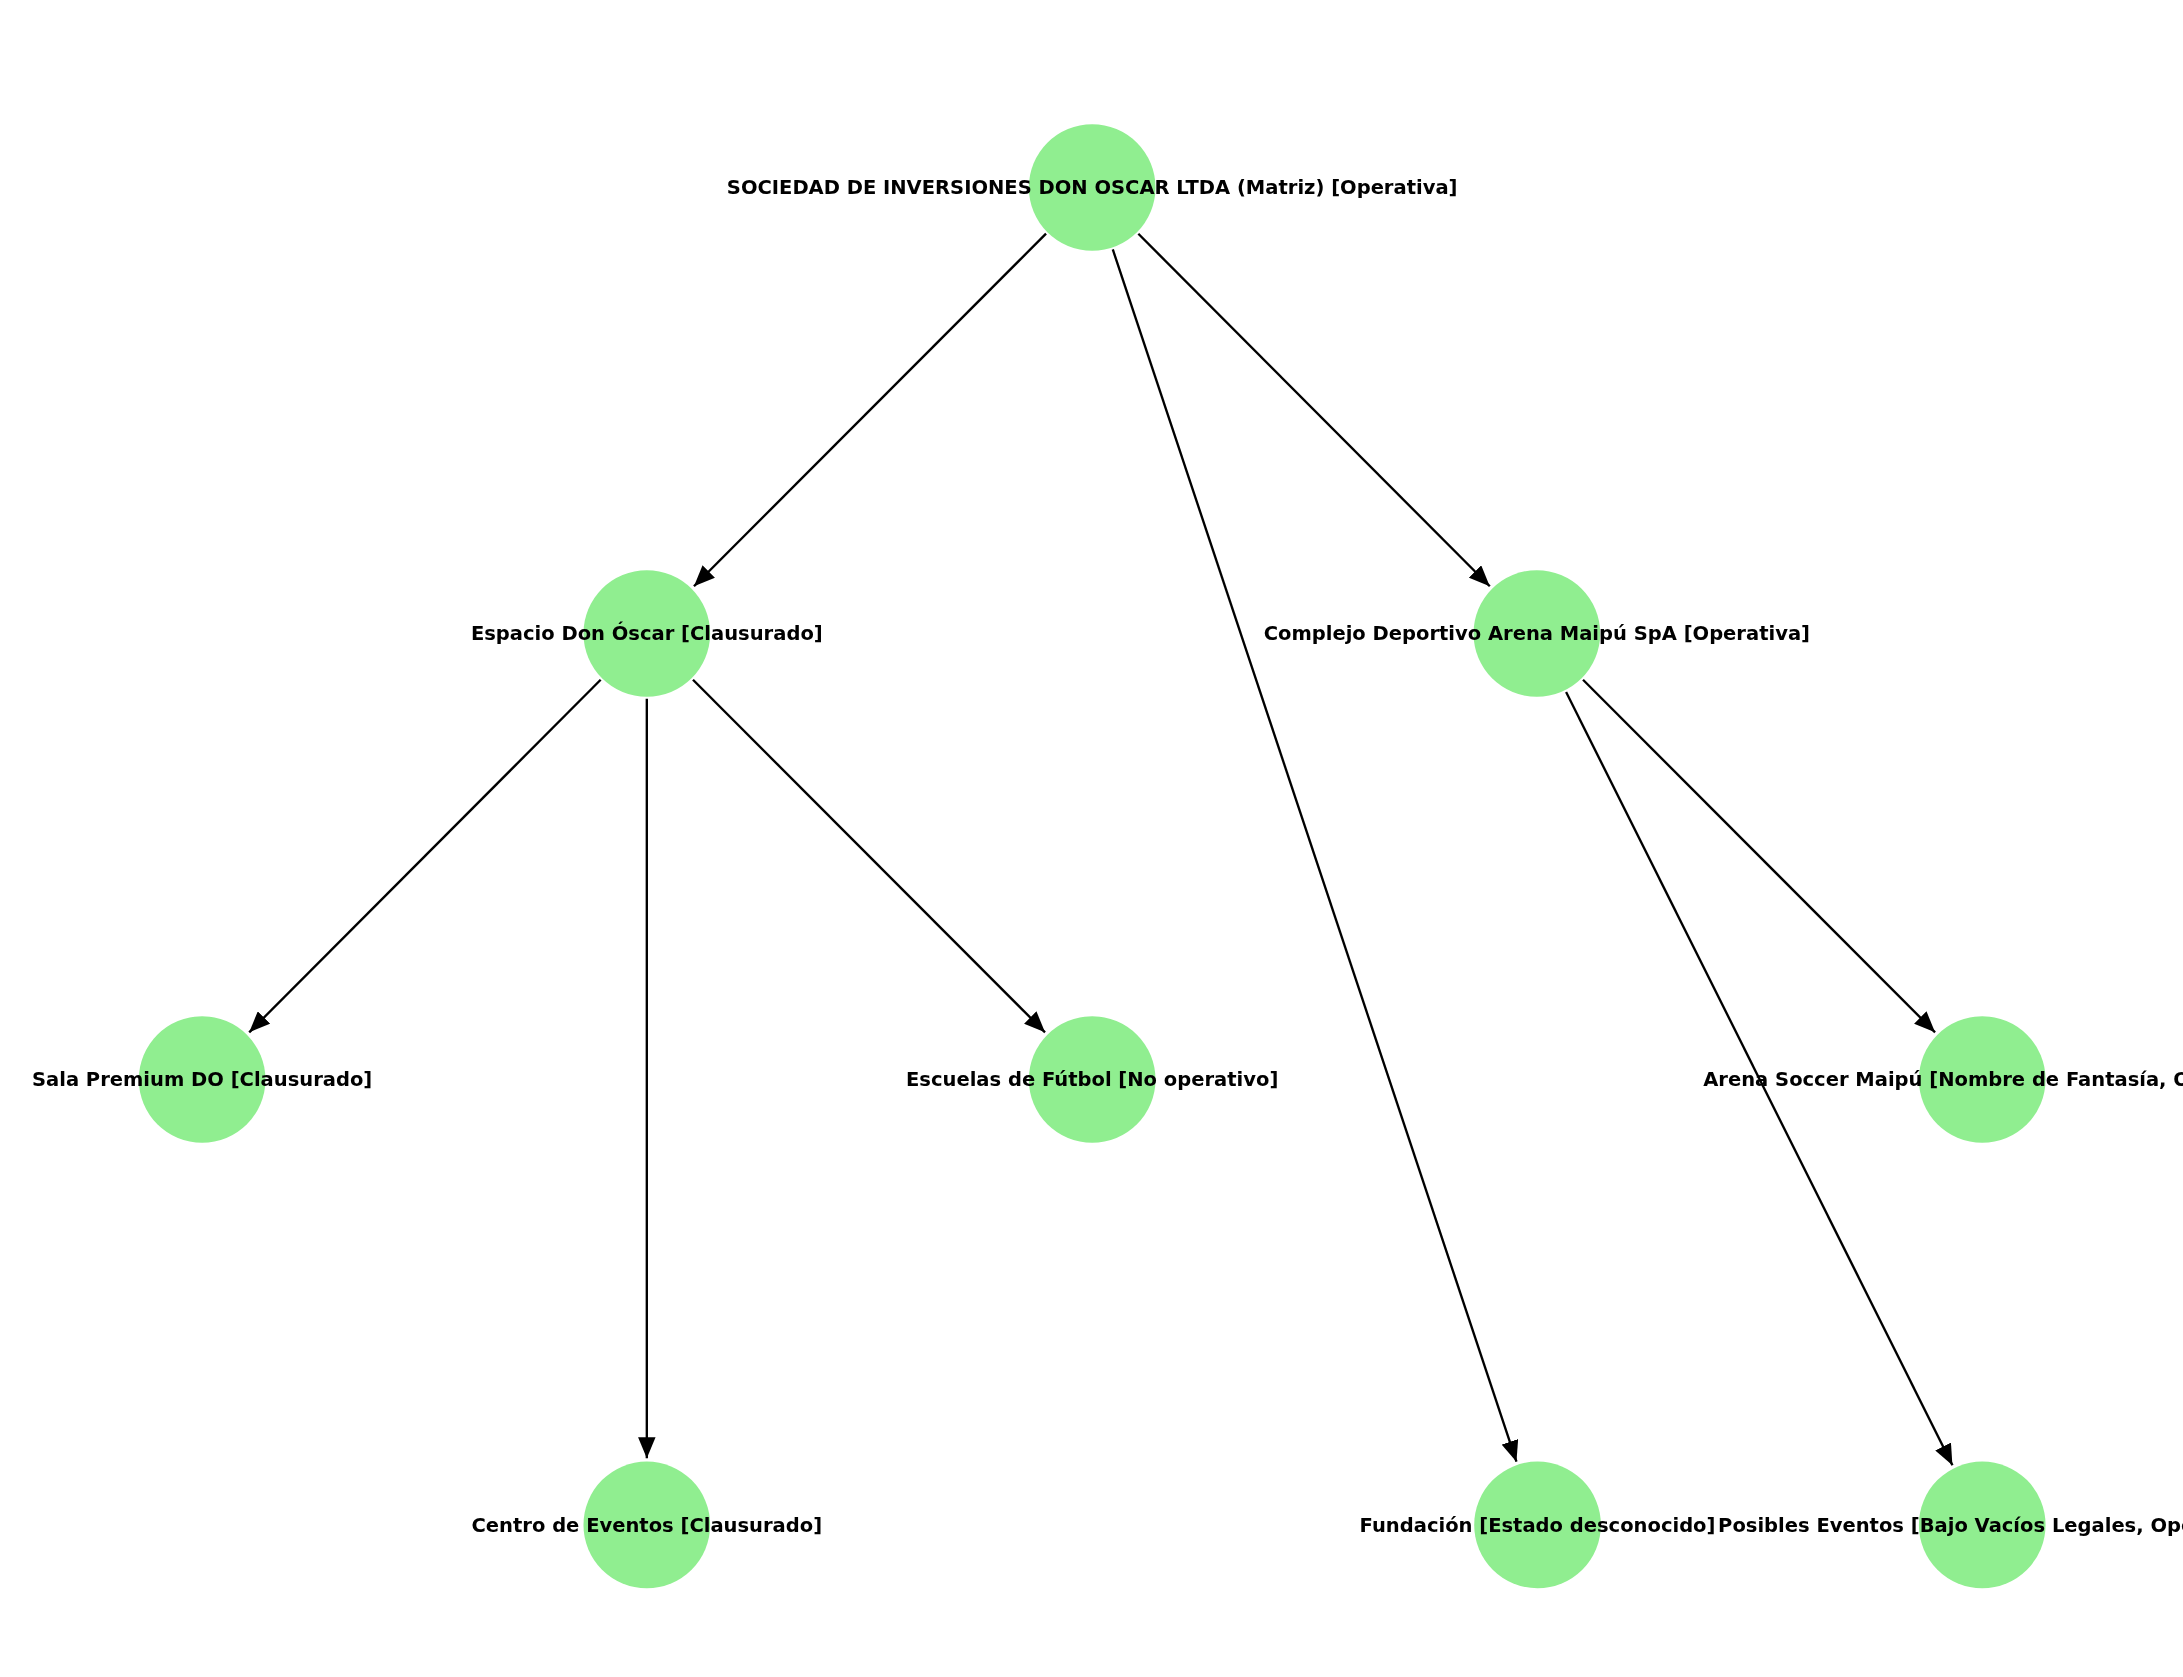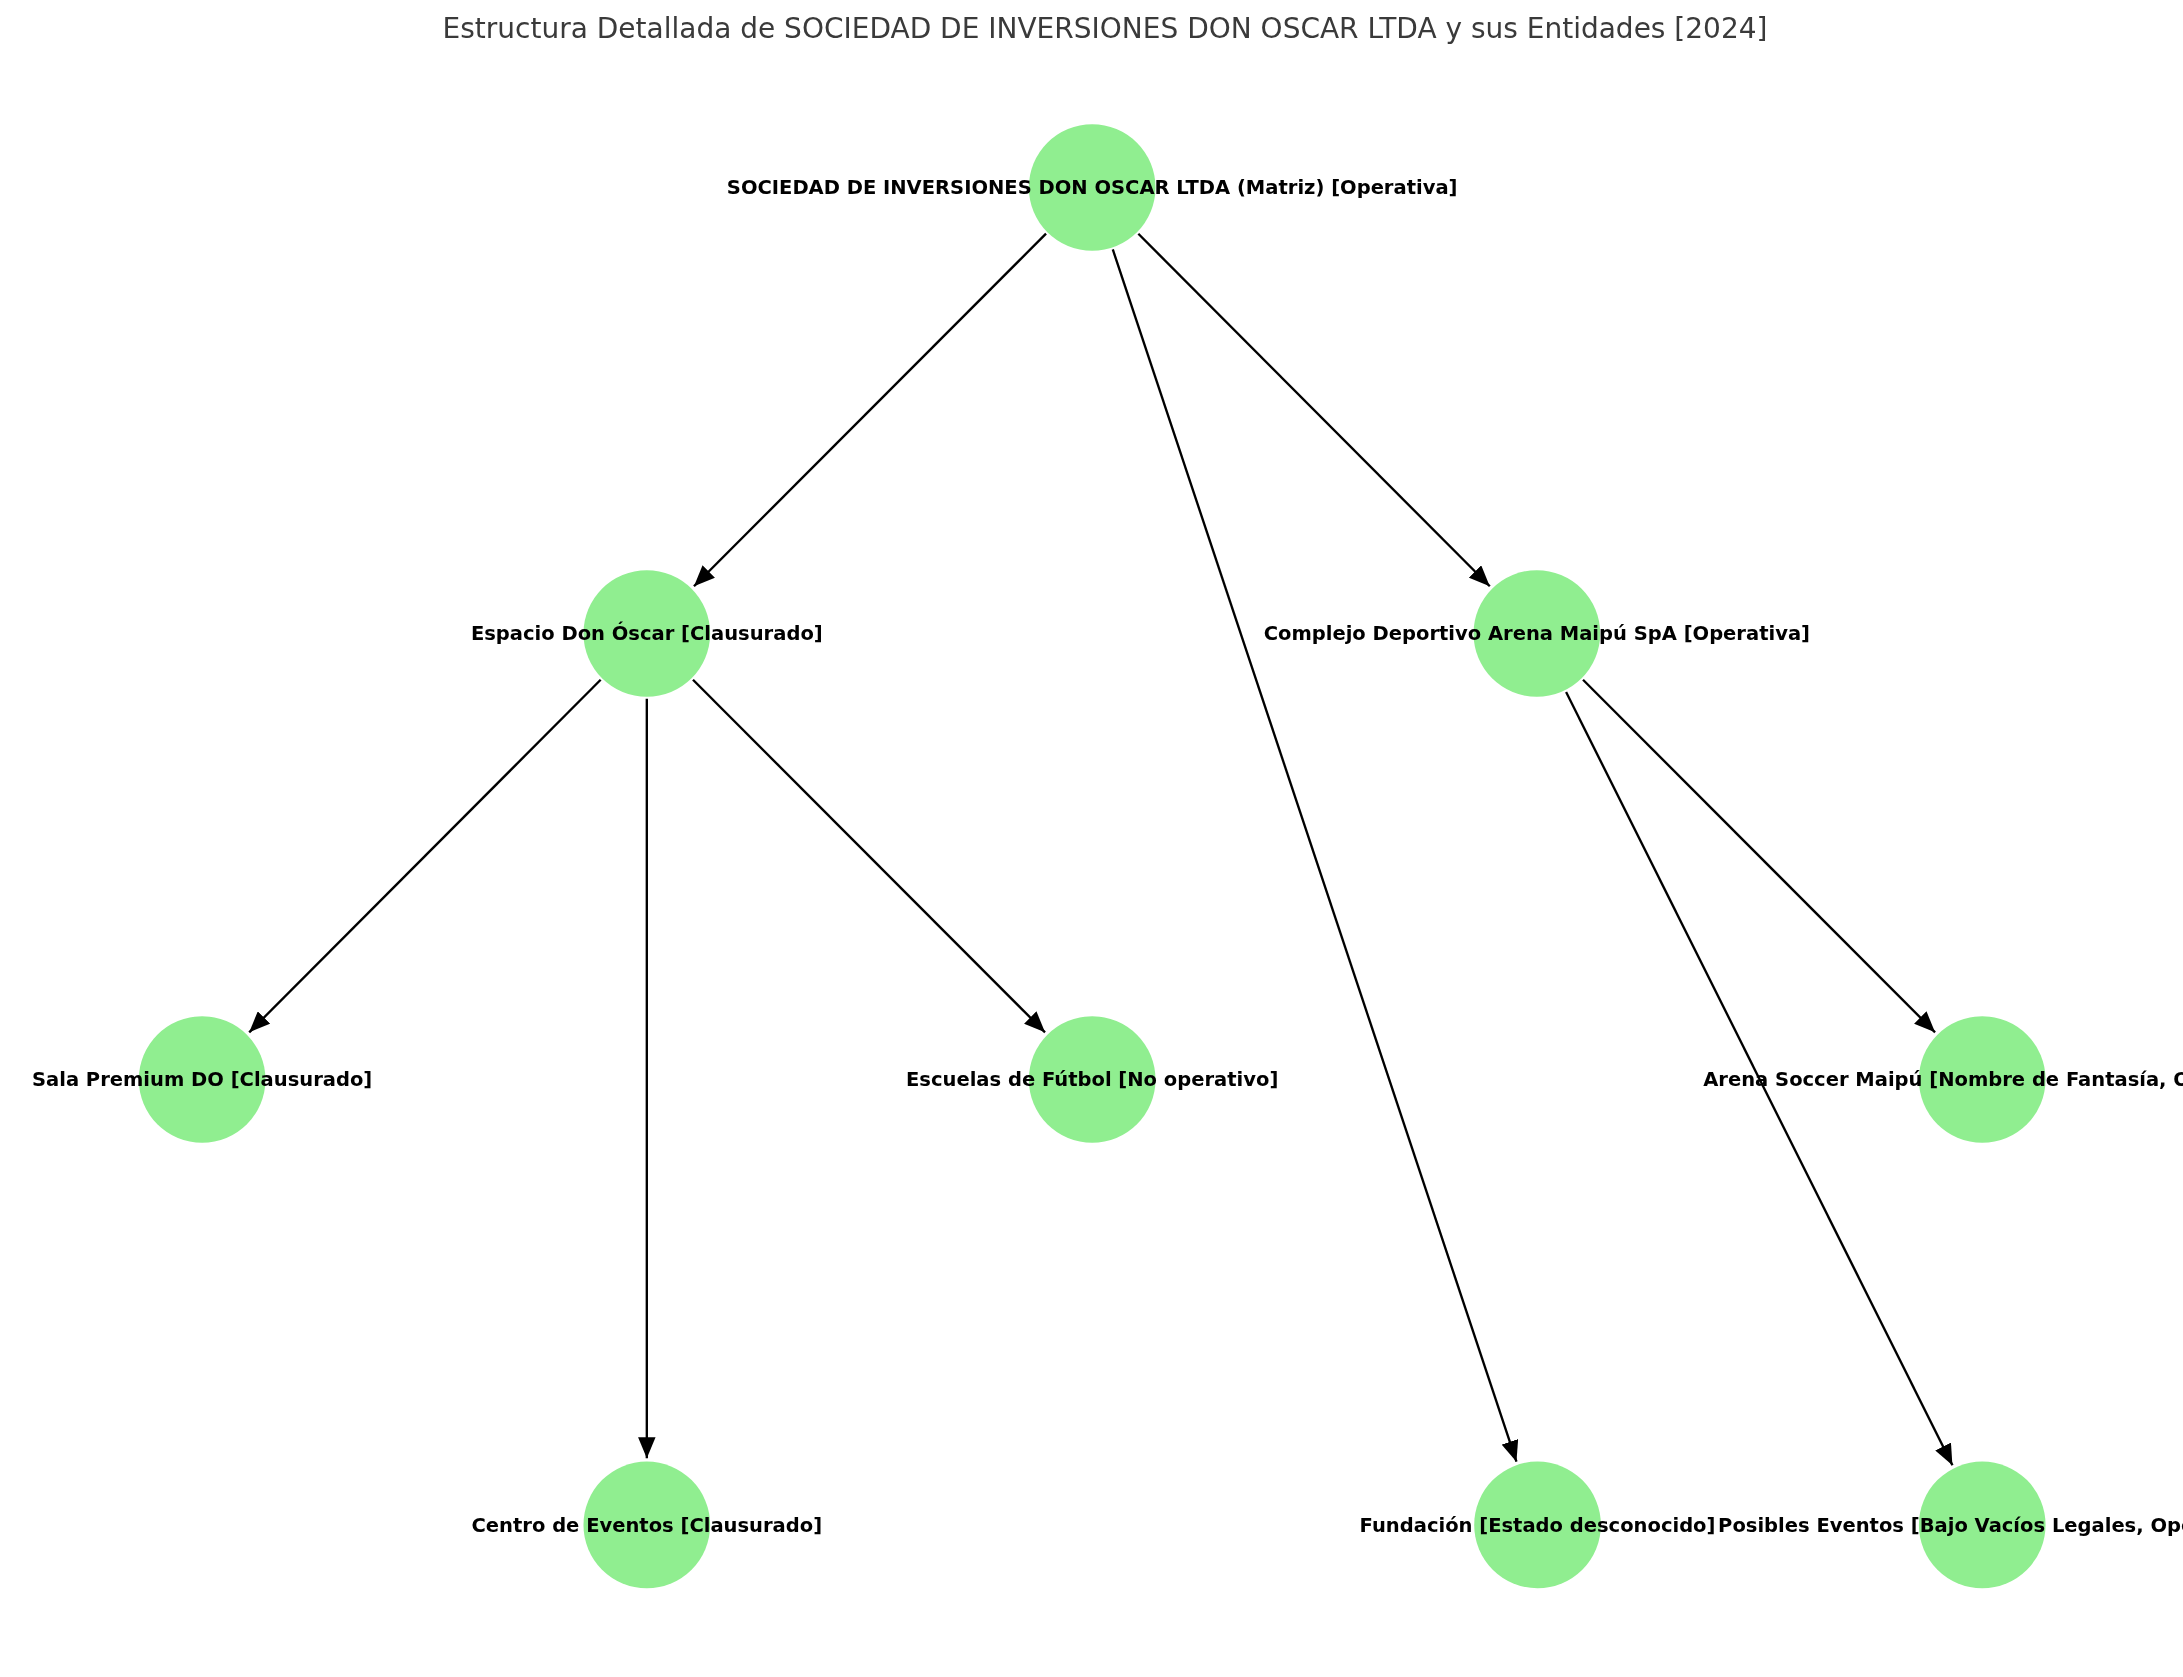--- a/index.html
+++ b/index.html
@@ -42,21 +42,20 @@
     font-weight: 700;
   }
   svg.graph-canvas line {
     stroke-width: 3.5px;
   }
 </style>
 </head>
 <body style="background: rgb(255, 255, 255);">
 
 <div class="figure">
-  <div class="chart-title" style="color: rgb(58, 58, 58);">Estructura Detallada de SOCIEDAD DE INVERSIONES DON OSCAR LTDA y sus Entidades [2024]</div>
 
   <svg class="graph-canvas" width="2183" height="1678" viewBox="0 0 3240 2490">
     <defs>
       <marker id="arrowhead" markerUnits="userSpaceOnUse" markerWidth="34" markerHeight="26" refX="31" refY="13" orient="auto">
         <path d="M0,0 L31,13 L0,26 Z" fill="#000000"></path>
       </marker>
     </defs>
     <g>
         <line x1="1552.5" y1="346.6" x2="1030.0" y2="869.9" stroke="#000000" marker-end="url(#arrowhead)"></line>
         <line x1="1689.5" y1="346.7" x2="2211.1" y2="869.9" stroke="#000000" marker-end="url(#arrowhead)"></line>

